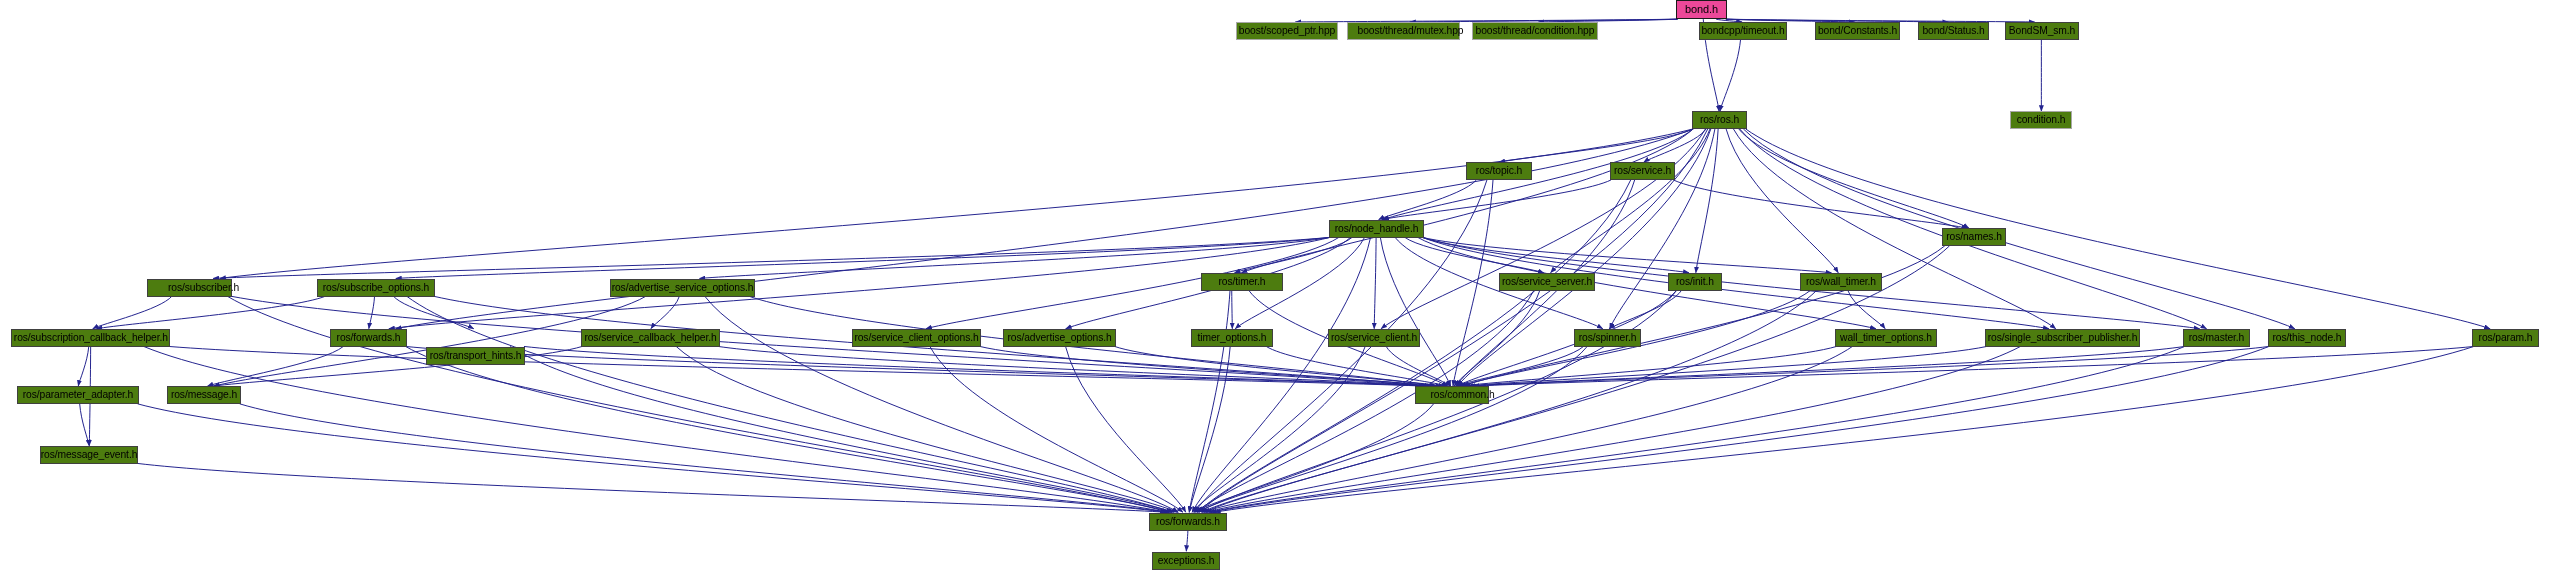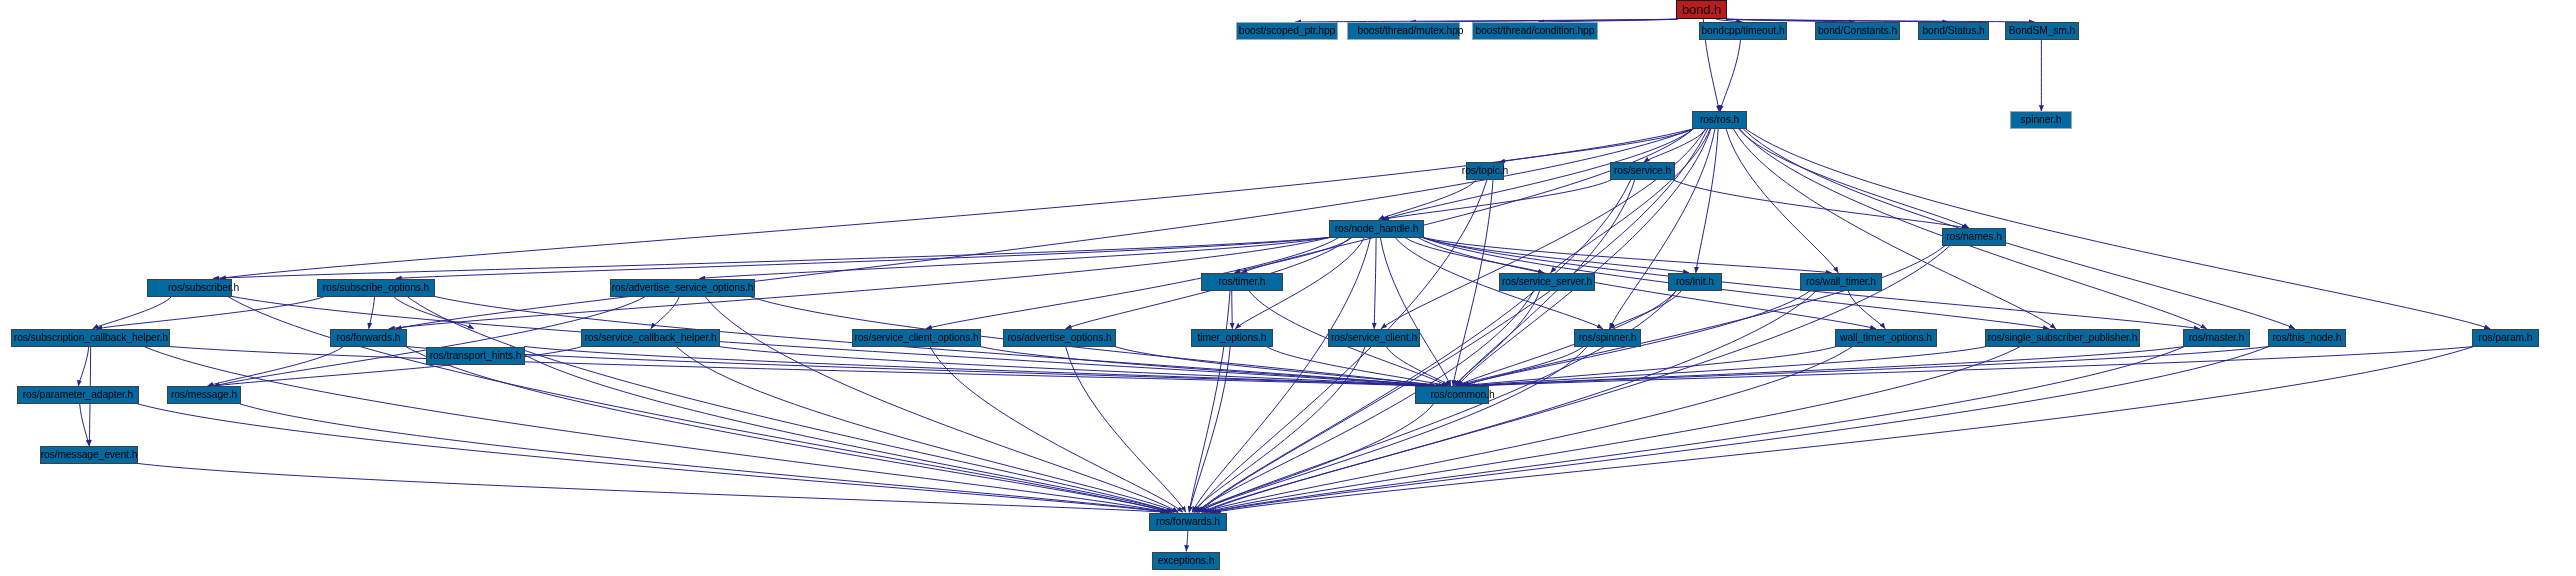--- a/index.html
+++ b/index.html
@@ -27,36 +27,36 @@
   #node-layer {
     position: absolute;
     left: 0;
     top: 0;
     width: 2576px;
     height: 576px;
   }
   .node {
     position: absolute;
     box-sizing: border-box;
-    background: #0369a1;
+    background: #4d7c0f;
     border: 0.7px solid #404040;
     color: #000000;
     font-size: 10.3px;
     line-height: 1;
     display: flex;
     align-items: center;
     justify-content: center;
     white-space: nowrap;
     letter-spacing: -0.1px;
     cursor: default;
   }
   .node.root {
-    background: #b91c1c;
+    background: #ec4899;
     border: 1.4px solid #1a1a1a;
-    font-size: 13px;
+    font-size: 11px;
   }
   .node.plain {
     border: 0.7px solid #a8a8a8;
   }
   .node-label {
     display: block;
     padding: 0 3.5px;
     transform: scaleY(1.02);
   }
 </style>
@@ -211,23 +211,23 @@
       <div class="node" style="left: 1918px; top: 22px; width: 71px; height: 17.7px;">
         <span class="node-label">bond/Status.h</span>
       </div>
       <div class="node" style="left: 2005px; top: 22px; width: 74px; height: 17.7px;">
         <span class="node-label">BondSM_sm.h</span>
       </div>
       <div class="node" style="left: 1692px; top: 111px; width: 55px; height: 17.7px;">
         <span class="node-label">ros/ros.h</span>
       </div>
       <div class="node plain" style="left: 2010px; top: 111px; width: 62px; height: 17.7px;">
-        <span class="node-label">spinner.h</span>
-      </div>
-      <div class="node" style="left: 1466px; top: 162px; width: 38px; height: 17.7px;">
+        <span class="node-label">condition.h</span>
+      </div>
+      <div class="node" style="left: 1466px; top: 162px; width: 66px; height: 17.7px;">
         <span class="node-label">ros/topic.h</span>
       </div>
       <div class="node" style="left: 1610px; top: 162px; width: 65px; height: 17.7px;">
         <span class="node-label">ros/service.h</span>
       </div>
       <div class="node" style="left: 1942px; top: 228px; width: 64px; height: 17.7px;">
         <span class="node-label">ros/names.h</span>
       </div>
       <div class="node" style="left: 1329px; top: 220px; width: 95px; height: 17.7px;">
         <span class="node-label">ros/node_handle.h</span>

